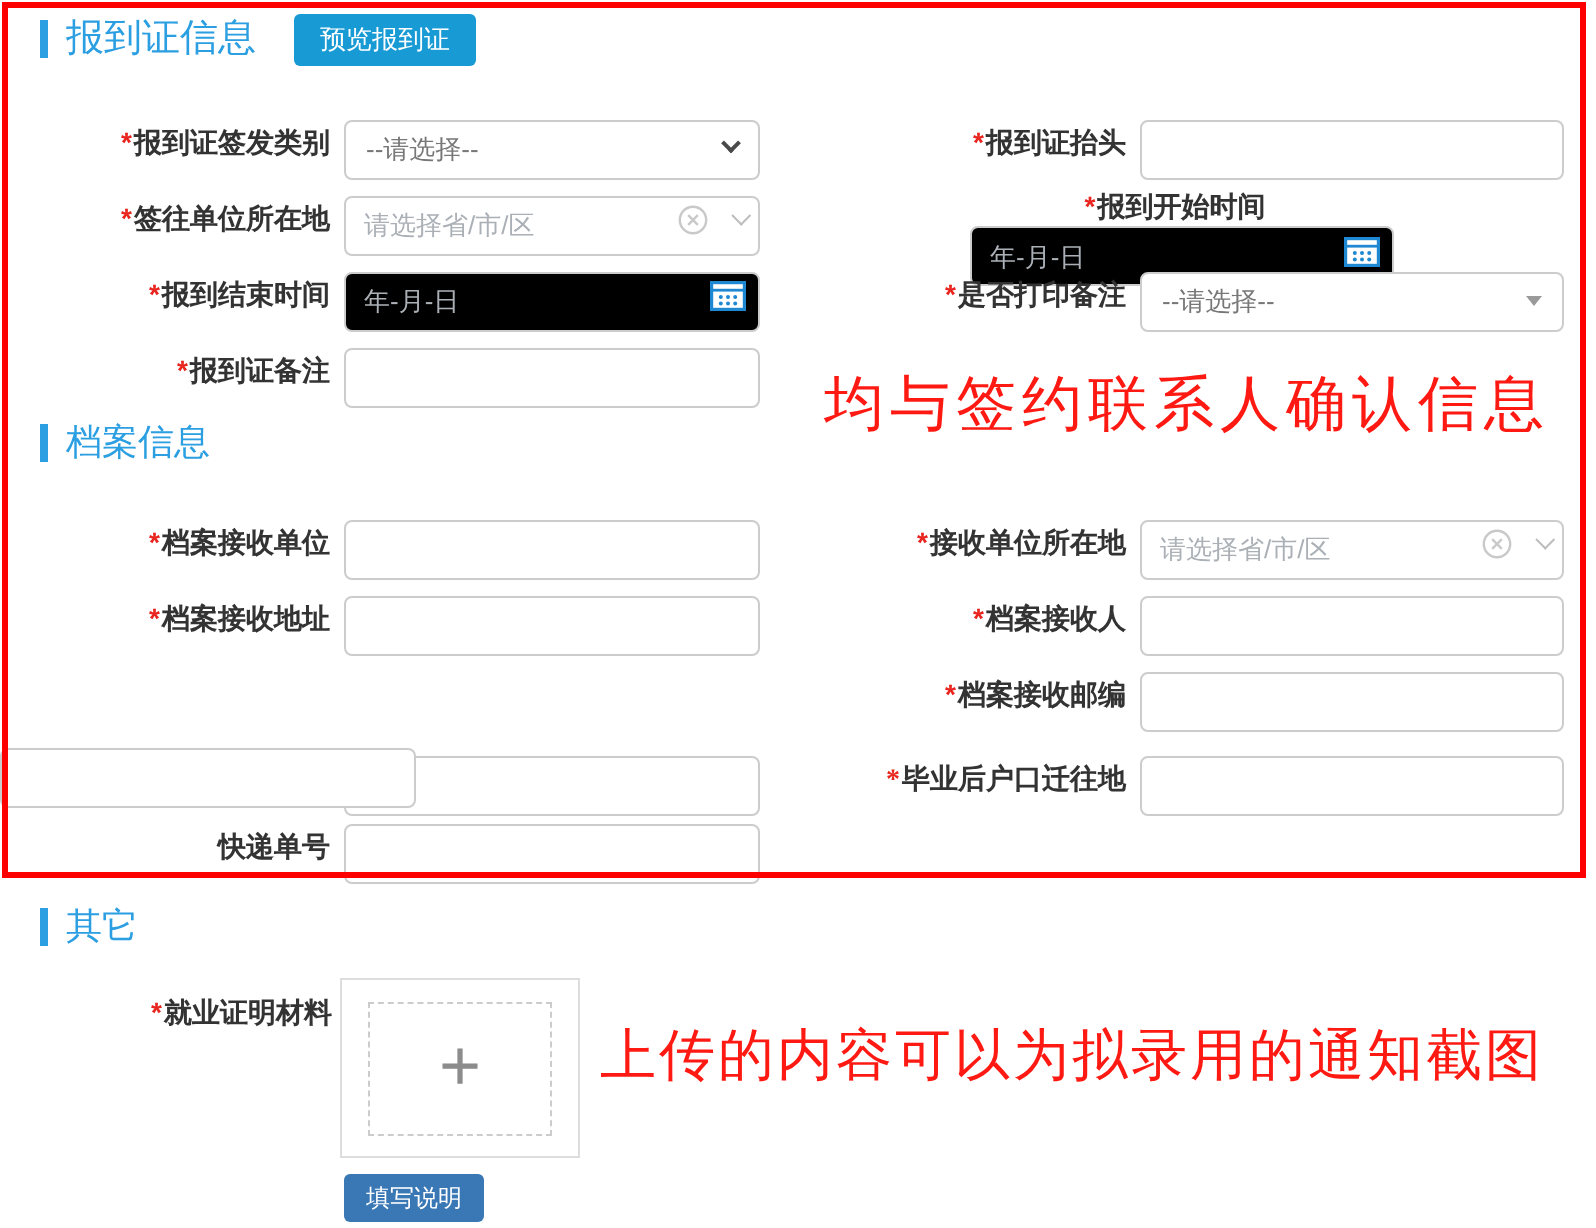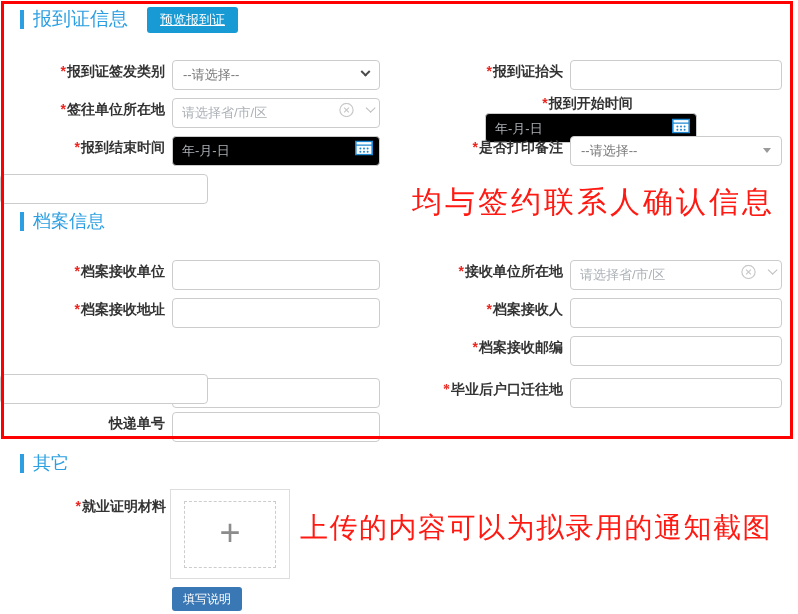--- a/index.html
+++ b/index.html
@@ -11,21 +11,21 @@
     border:3px solid #fe0000; pointer-events:none; z-index:5; }
 
   .sec-header { position:absolute; display:flex; align-items:center; }
   .sec-bar { width:4px; height:19px; background:#2b9fe2; margin-right:9px; }
   .sec-title { color:#2b9fe2; font-size:18px; }
   .sec-title.big { font-size:19px; }
 
   .btn { border:none; color:#fff; cursor:pointer; border-radius:3px;
     font-family:inherit; }
   .btn-preview { position:absolute; left:147px; top:7px; height:26px;
-    padding:0 13px; background:#189ad5; font-size:13px;text-decoration:underline; }
+    padding:0 13px; background:#189ad5; font-size:13px; }
   .btn-fillnote { position:absolute; left:172px; top:587px; height:24px;
     padding:0 11px; background:#3a77b5; font-size:12px; }
 
   .cell { position:absolute; display:flex; align-items:center; height:30px; }
   .cell.left  { left:0;   width:380px; }
   .cell.right { left:400px; width:382px; }
   .lbl { flex:1; text-align:right; font-size:14px; font-weight:bold; color:#333;
     white-space:nowrap; padding-right:7px; }
   .req { color:#e8261f; margin-right:1px; }
   .ctrl { position:relative; width:208px; height:25px; flex:none; }
@@ -149,20 +149,21 @@
   <span class="lbl"><span class="req">*</span><span>是否打印备注</span></span>
   <span class="ctrl">
       <span class="selbox">
         <span class="selval">--请选择--</span>
         <span class="tri-down"></span>
       </span>
     </span>
 </div>
 
 <div class="cell left" style="top:171px;">
+  <span class="lbl"><span class="req">*</span><span>报到证备注</span></span>
   <span class="ctrl"><input class="tbox" type="text" style=""></span>
 </div>
 
 <div class="annotation anno-1">均与签约联系人确认信息</div>
 
 <div class="sec-header" style="left:20px; top:209px;">
   <span class="sec-bar"></span>
   <span class="sec-title">档案信息</span>
 </div>
 

